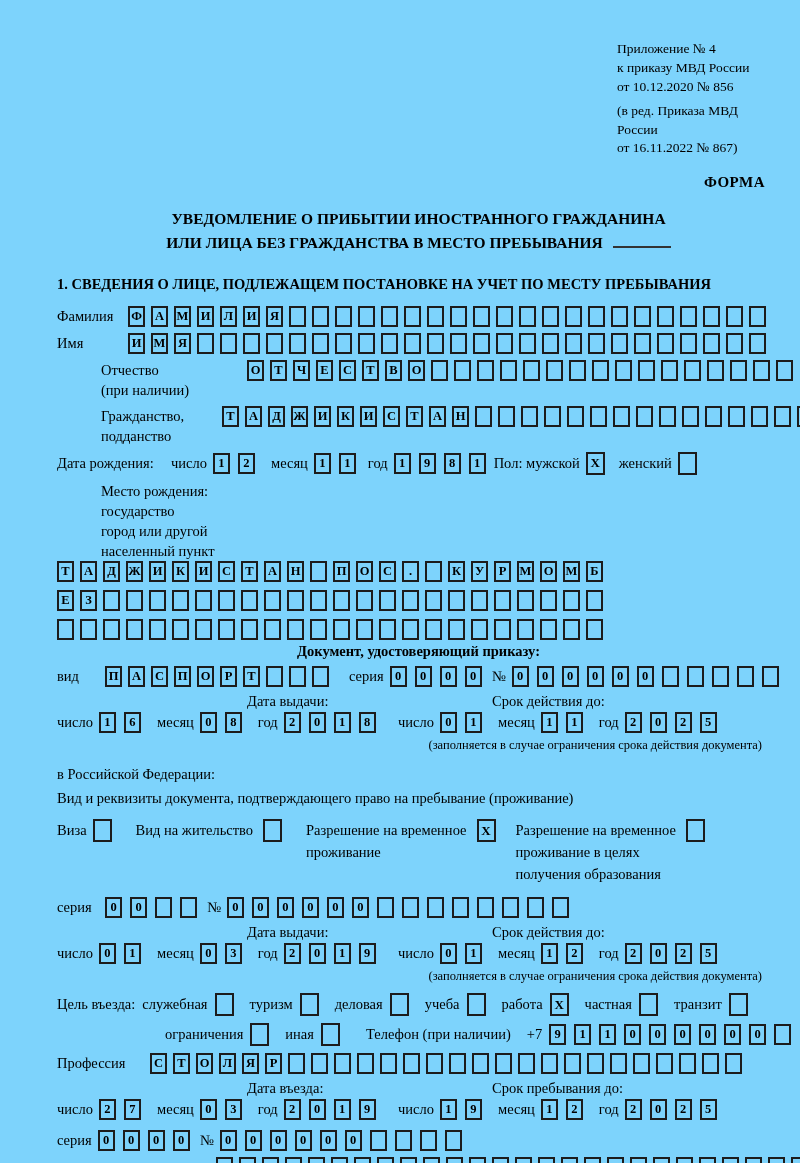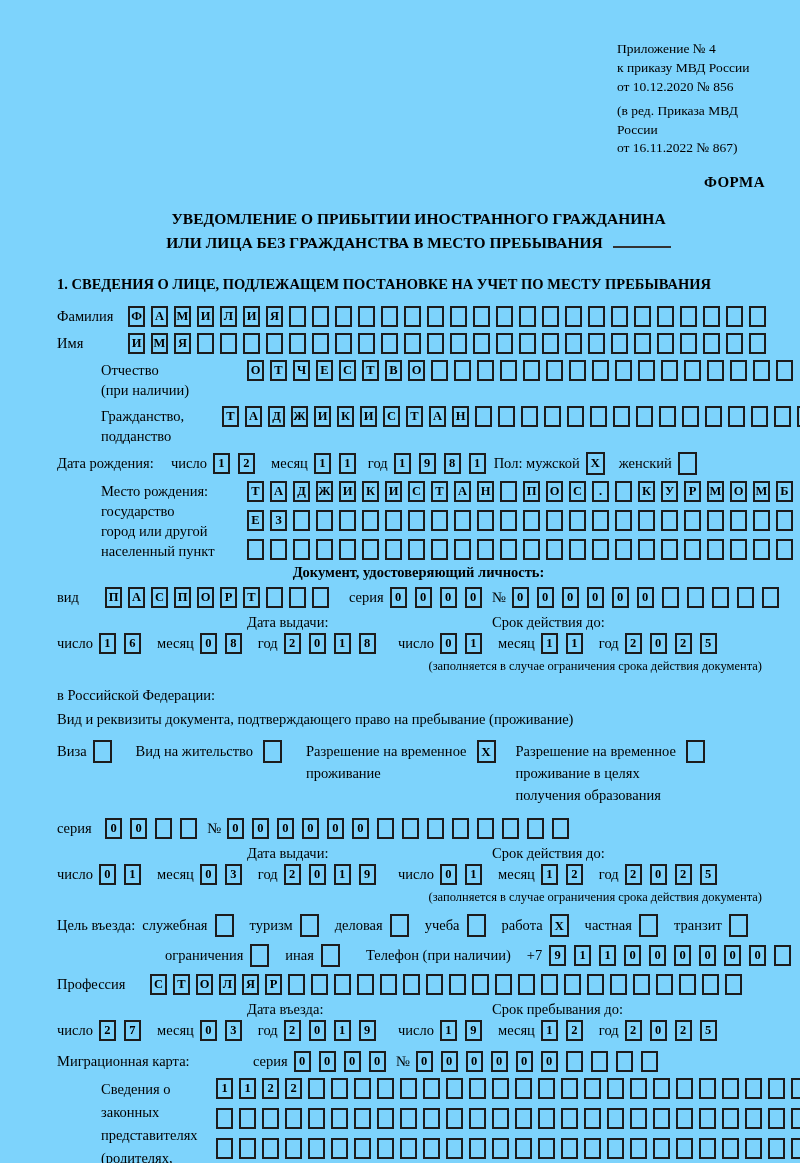--- a/index.html
+++ b/index.html
@@ -236,21 +236,21 @@
         <span class="cell">9</span>
         <span class="cell">8</span>
         <span class="cell">1</span>
       </span>
     <span class="dlbl">Пол: мужской</span>
     <span class="cb">X</span>
     <span class="dlbl" style="margin-left:14px">женский</span>
     <span class="cb"></span>
   </div>
 
-  <div class="row" style="margin-top:4px; margin-bottom:3px;">
+  <div class="row" style="margin-top:4px; margin-bottom:3px;flex-direction:column;">
     <span class="lbl2 w146">
       <span>Место рождения:</span><br>
       <span>государство</span><br>
       <span>город или другой</span><br>
       <span>населенный пункт</span>
     </span>
     <span>
       <span class="cells" style="margin-bottom:8px;">
           <span class="cell">Т</span>
           <span class="cell">А</span>
@@ -325,21 +325,21 @@
           <span class="cell"></span>
           <span class="cell"></span>
           <span class="cell"></span>
           <span class="cell"></span>
           <span class="cell"></span>
           <span class="cell"></span>
         </span>
     </span>
   </div>
 
-  <div style="text-align:center; font-weight:bold; font-size:14.5px; margin:2px 0 6px 0;">Документ, удостоверяющий личность:</div>
+  <div style="text-align:center; font-weight:bold; font-size:14.5px; margin:2px 0 6px 0;">Документ, удостоверяющий приказу:</div>
 
   <div class="row" style="align-items:center;">
     <span class="lbl w48">вид</span>
     <span class="cells">
         <span class="cell">П</span>
         <span class="cell">А</span>
         <span class="cell">С</span>
         <span class="cell">П</span>
         <span class="cell">О</span>
         <span class="cell">Р</span>
@@ -629,21 +629,20 @@
       <span class="cells date">
           <span class="cell">2</span>
           <span class="cell">0</span>
           <span class="cell">2</span>
           <span class="cell">5</span>
         </span>
     </span>
   </div>
 
   <div class="row" style="align-items:center;">
-    <span class="lbl w196">Миграционная карта:</span>
     <span class="dlbl">серия</span>
     <span class="cells date" style="margin-right:2px;">
         <span class="cell">0</span>
         <span class="cell">0</span>
         <span class="cell">0</span>
         <span class="cell">0</span>
       </span>
     <span class="dlbl">№</span>
     <span class="cells date">
         <span class="cell">0</span>

